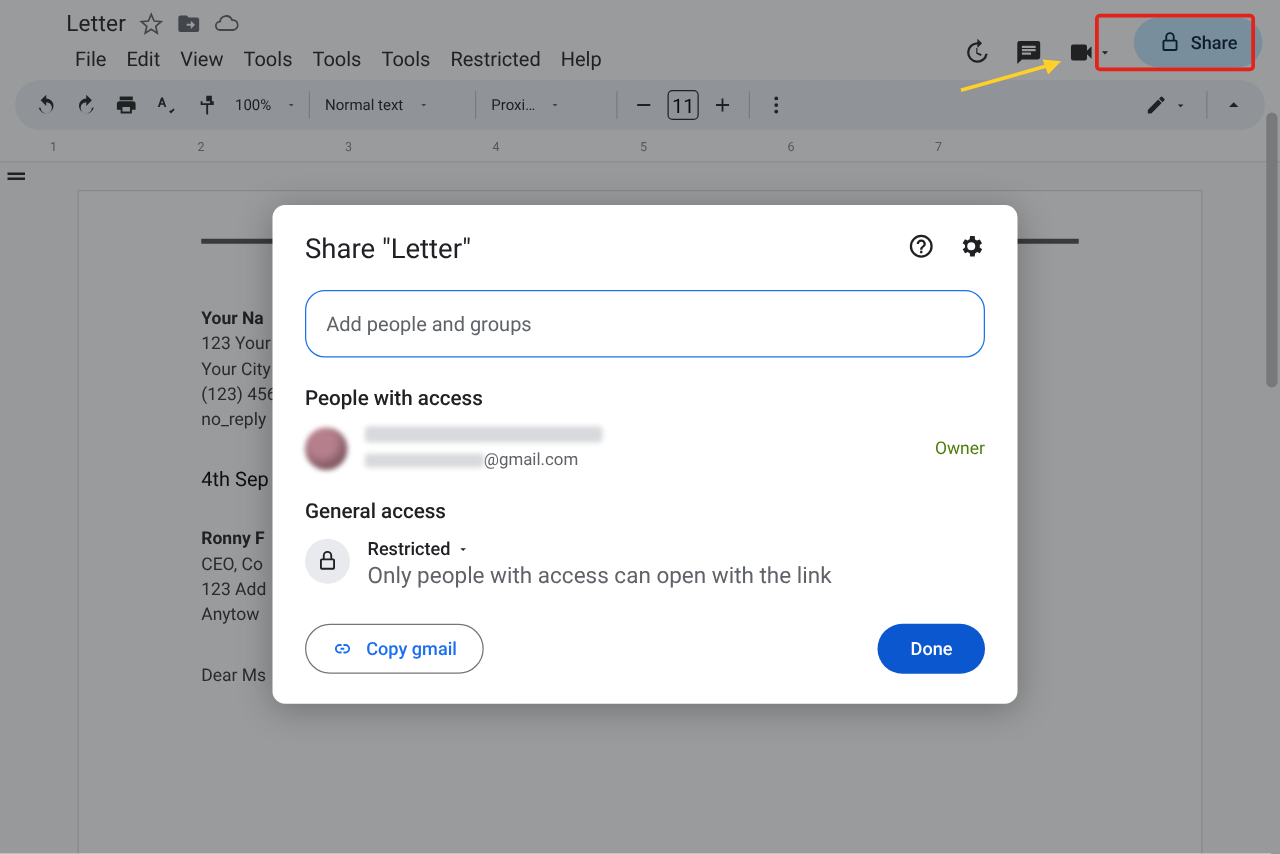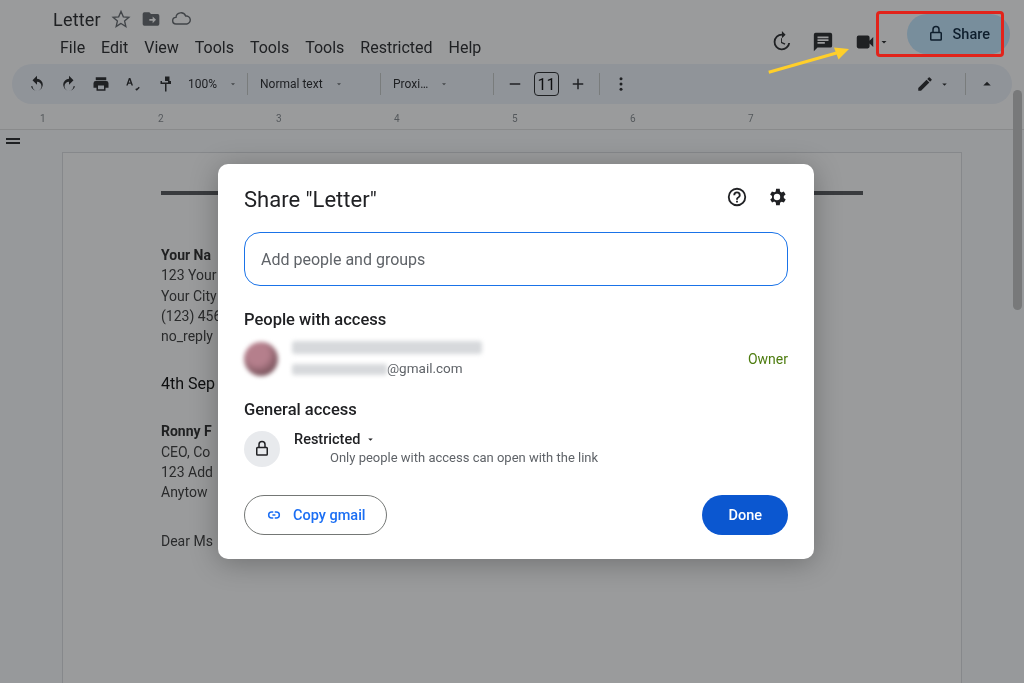--- a/index.html
+++ b/index.html
@@ -78,21 +78,21 @@
   .p-name{width:190px;height:13px;background:#d7d9dc;border-radius:3px;filter:blur(2px);margin-bottom:6px;}
   .p-email{font-size:13.5px;color:var(--grey1);}
   .p-email .blur{display:inline-block;width:95px;height:11px;background:#d7d9dc;border-radius:2px;filter:blur(2px);vertical-align:middle;}
   .p-role{font-size:14px;color:#4d7c0f;}
   .ga-row{display:flex;align-items:flex-start;gap:14px;}
   .ga-icon{width:36px;height:36px;border-radius:50%;background:#e8eaed;display:flex;align-items:center;justify-content:center;}
   .ga-icon svg{width:18px;height:18px;fill:var(--grey2);}
   .ga-info{}
   .ga-label{font-size:14.5px;font-weight:500;color:var(--grey2);display:flex;align-items:center;gap:6px;}
   .ga-label .caret{width:9px;height:9px;fill:var(--grey2);}
-  .ga-desc{font-size:13px;color:var(--grey1);margin-top:2px;margin-left:36px;}
+  .ga-desc{font-size:18px;color:var(--grey1);margin-top:2px;}
   .dlg-foot{display:flex;justify-content:space-between;align-items:center;margin-top:28px;}
   .copy-btn{height:40px;padding:0 20px;border:1px solid #747775;border-radius:22px;background:#fff;display:flex;align-items:center;gap:10px;font-size:14.5px;color:var(--accent-bright);font-weight:500;}
   .copy-btn svg{width:18px;height:18px;fill:var(--accent-bright);}
   .done-btn{height:40px;padding:0 26px;border-radius:22px;background:#0b57d0;color:#fff;font-size:14.5px;font-weight:500;border:none;}
 
   
   .scroll-hint{position:absolute;right:2px;top:90px;width:9px;height:220px;background:#c1c1c1;border-radius:5px;}
 </style>
 </head>
 <body>

